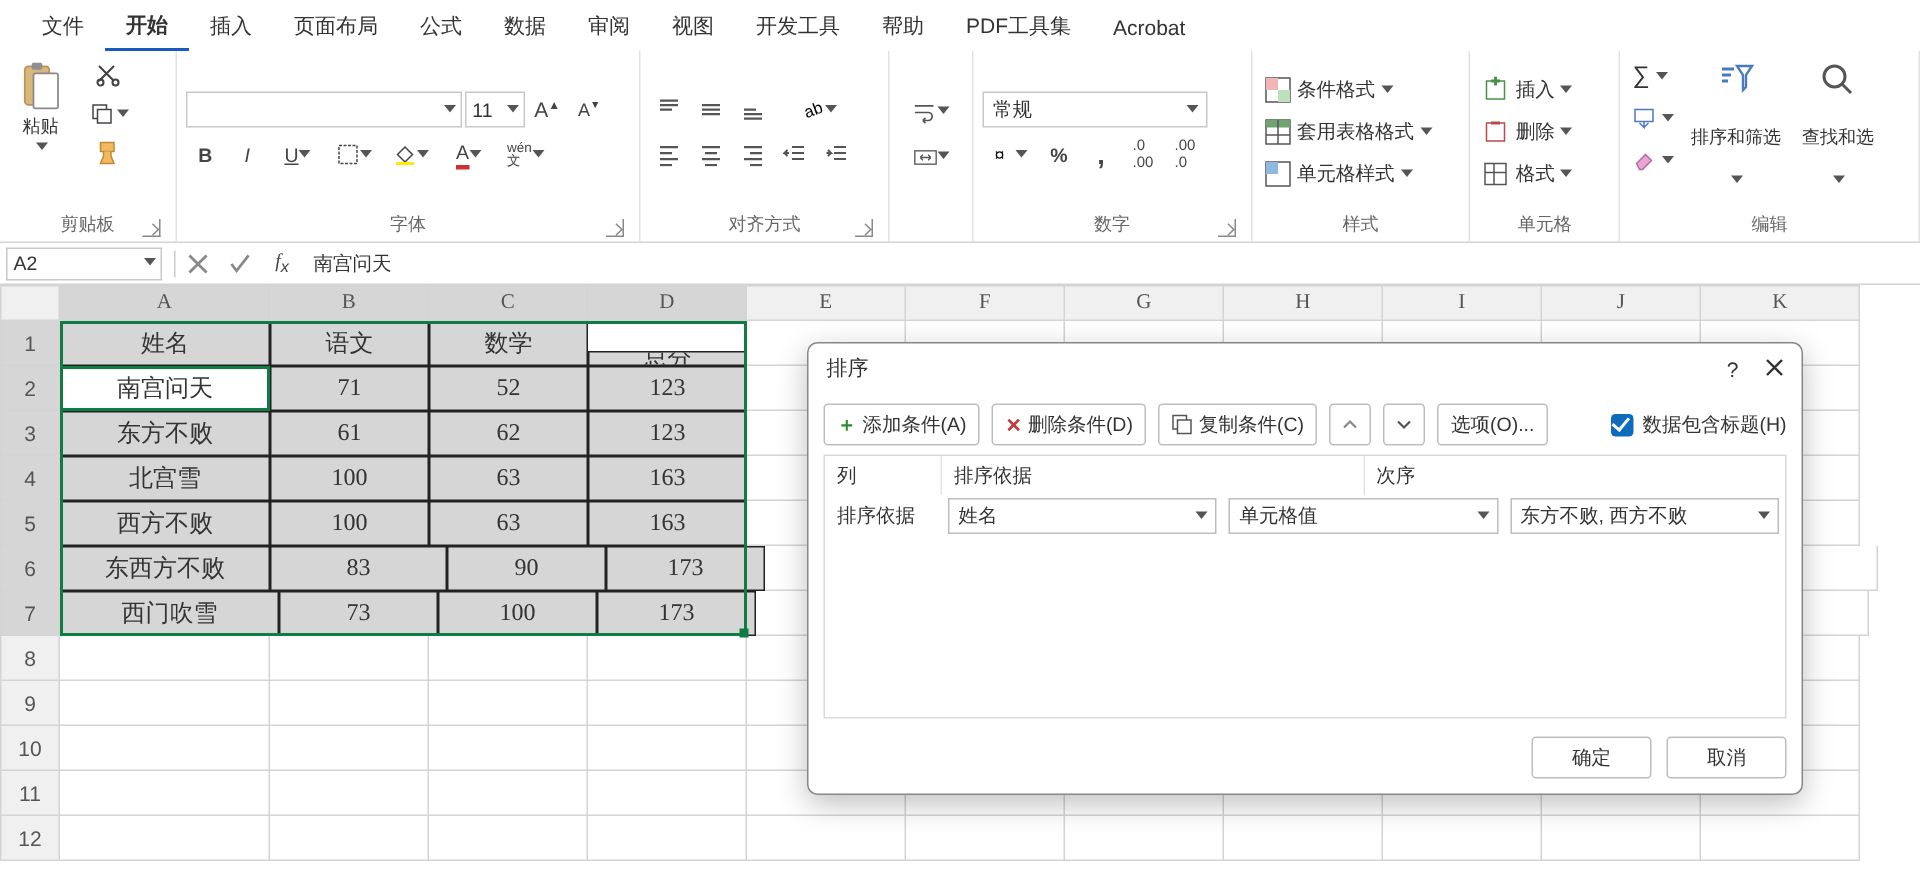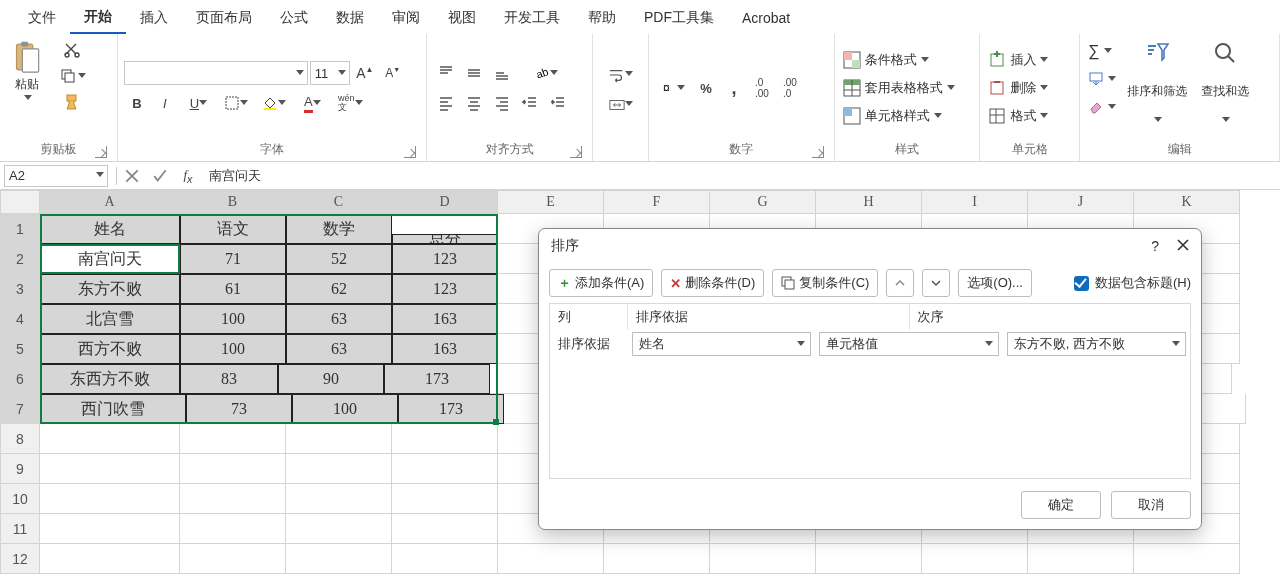--- a/index.html
+++ b/index.html
@@ -270,20 +270,24 @@
             <path d="M5 8h8M5 8l2-2M5 8l2 2M13 8l-2-2M13 8l-2 2" stroke="#555" fill="none"></path>
           </svg>
           <span class="dd-caret"></span>
         </div>
     </div>
     <div class="rgroup-label">&nbsp;</div>
   </div>
 
   <div class="rgroup" style="width:186px">
     <div class="rgroup-ctrls vstack" style="gap:6px">
+      <div class="num-style">
+          <span>常规</span>
+          <span class="dd-caret"></span>
+        </div>
       <div class="hstack">
         <div class="icon-btn wide">
             <svg viewBox="0 0 16 16">
               <text x="2" y="12" font-size="12">¤</text>
             </svg>
             <span class="dd-caret"></span>
           </div>
         <div class="icon-btn">
             <b>%</b>
           </div>
@@ -523,21 +527,21 @@
           <div class="cell" style="width: 106px;"></div>
           <div class="cell" style="width: 106px;"></div>
           <div class="cell" style="width: 106px;"></div>
           <div class="cell" style="width: 106px;"></div>
           <div class="cell" style="width: 106px;"></div>
           <div class="cell" style="width: 106px;"></div>
           <div class="cell" style="width: 106px;"></div>
         </div>
         <div class="row">
           <div class="cell selbg" style="width: 140px; border: 1px solid rgb(34, 34, 34);">东西方不败</div>
-          <div class="cell selbg" style="width: 98px; border: 1px solid rgb(34, 34, 34);">83</div>
+          <div class="cell selbg" style="width: 118px; border: 1px solid rgb(34, 34, 34);">83</div>
           <div class="cell selbg" style="width: 106px; border: 1px solid rgb(34, 34, 34);">90</div>
           <div class="cell selbg" style="width: 106px; border: 1px solid rgb(34, 34, 34);">173</div>
           <div class="cell" style="width: 106px;"></div>
           <div class="cell" style="width: 106px;"></div>
           <div class="cell" style="width: 106px;"></div>
           <div class="cell" style="width: 106px;"></div>
           <div class="cell" style="width: 106px;"></div>
           <div class="cell" style="width: 106px;"></div>
           <div class="cell" style="width: 106px;"></div>
         </div>

